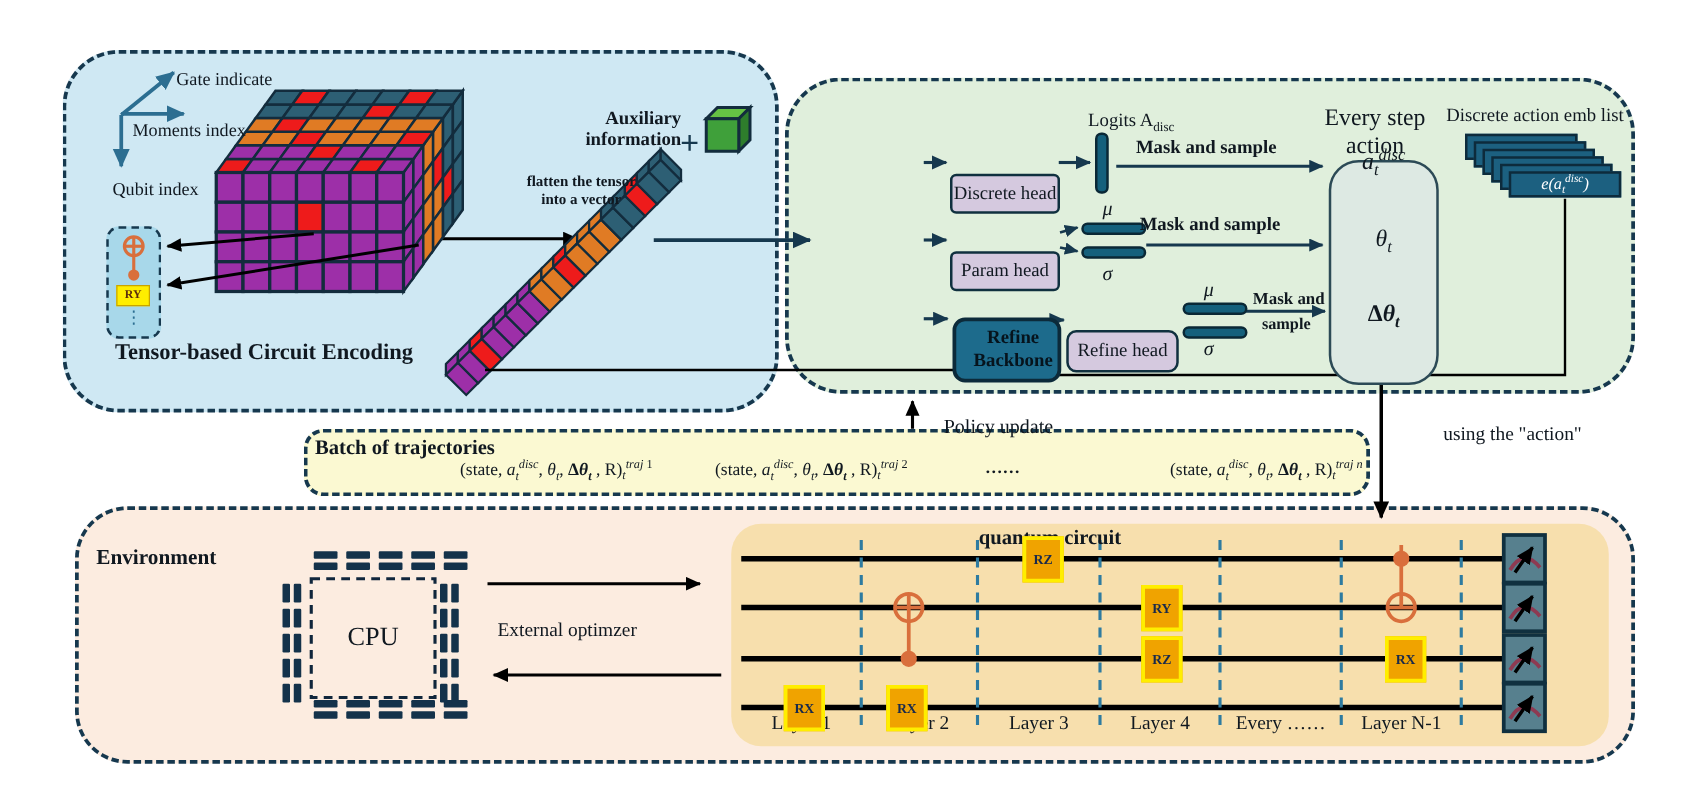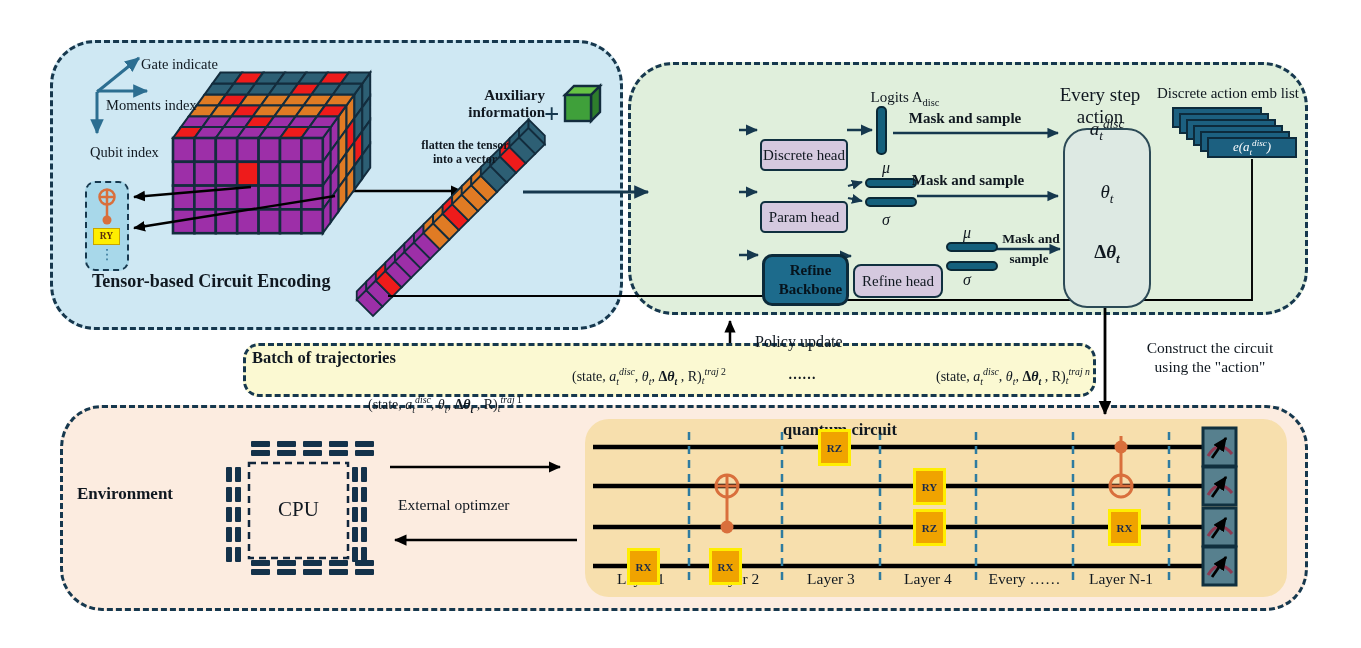--- a/index.html
+++ b/index.html
@@ -346,31 +346,30 @@
       <div class="embbar" style="left: 1193px; top: 125px;"></div>
       <div class="embbar" style="left: 1200px; top: 131px;"></div>
       <div class="embbar" style="left: 1207px; top: 137px;">
         <span><i>e</i>(<i>a<sub>t</sub><sup>disc</sup></i>)</span>
       </div>
     </div>
 
   <div class="lbl" style="left:755px;top:317px;font-size:16px;margin-top:16px;">Policy update</div>
 
   <div class="lbl b" style="left:252px;top:349px;font-size:16.5px;">Batch of trajectories</div>
-  <div class="lbl" style="left:368px;top:366px;font-size:14px;margin-top:28px;">(state, <i>a<sub>t</sub><sup>disc</sup></i>, <i>θ<sub>t</sub></i>, <b>Δ<i>θ<sub>t</sub></i></b> , R)<sub><i>t</i></sub><sup><i>traj</i> 1</sup></div>
+  <div class="lbl" style="left:368px;top:366px;font-size:14px;">(state, <i>a<sub>t</sub><sup>disc</sup></i>, <i>θ<sub>t</sub></i>, <b>Δ<i>θ<sub>t</sub></i></b> , R)<sub><i>t</i></sub><sup><i>traj</i> 1</sup></div>
   <div class="lbl" style="left:572px;top:366px;font-size:14px;">(state, <i>a<sub>t</sub><sup>disc</sup></i>, <i>θ<sub>t</sub></i>, <b>Δ<i>θ<sub>t</sub></i></b> , R)<sub><i>t</i></sub><sup><i>traj</i> 2</sup></div>
   <div class="lbl b" style="left:788px;top:367px;font-size:14px;">……</div>
   <div class="lbl" style="left:936px;top:366px;font-size:14px;">(state, <i>a<sub>t</sub><sup>disc</sup></i>, <i>θ<sub>t</sub></i>, <b>Δ<i>θ<sub>t</sub></i></b> , R)<sub><i>t</i></sub><sup><i>traj n</i></sup></div>
 
   <div class="lbl ctr" style="left:1110px;top:338px;width:200px;font-size:15.5px;line-height:1.25;">
-    <div>Construct the circuit</div>
     <div>using the "action"</div>
   </div>
 
-  <div class="lbl b" style="left:77px;top:436px;font-size:17px;margin-top:48px;">Environment</div>
+  <div class="lbl b" style="left:77px;top:436px;font-size:17px;">Environment</div>
   <div class="lbl ctr" style="left:249px;top:497px;width:99px;font-size:21px;">CPU</div>
   <div class="lbl" style="left:398px;top:496px;font-size:15.5px;">External optimzer</div>
   <div class="lbl b ctr" style="left:760px;top:421px;width:160px;font-size:16.5px;">quantum circuit</div>
   <div id="layer-labels">
       <div class="layerlbl" style="left: 593px; top: 570px;">Layer 1</div>
       <div class="layerlbl" style="left: 687.5px; top: 570px;">Layer 2</div>
       <div class="layerlbl" style="left: 783px; top: 570px;">Layer 3</div>
       <div class="layerlbl" style="left: 880px; top: 570px;">Layer 4</div>
       <div class="layerlbl" style="left: 976.5px; top: 570px;">Every ……</div>
       <div class="layerlbl" style="left: 1073px; top: 570px;">Layer N-1</div>

